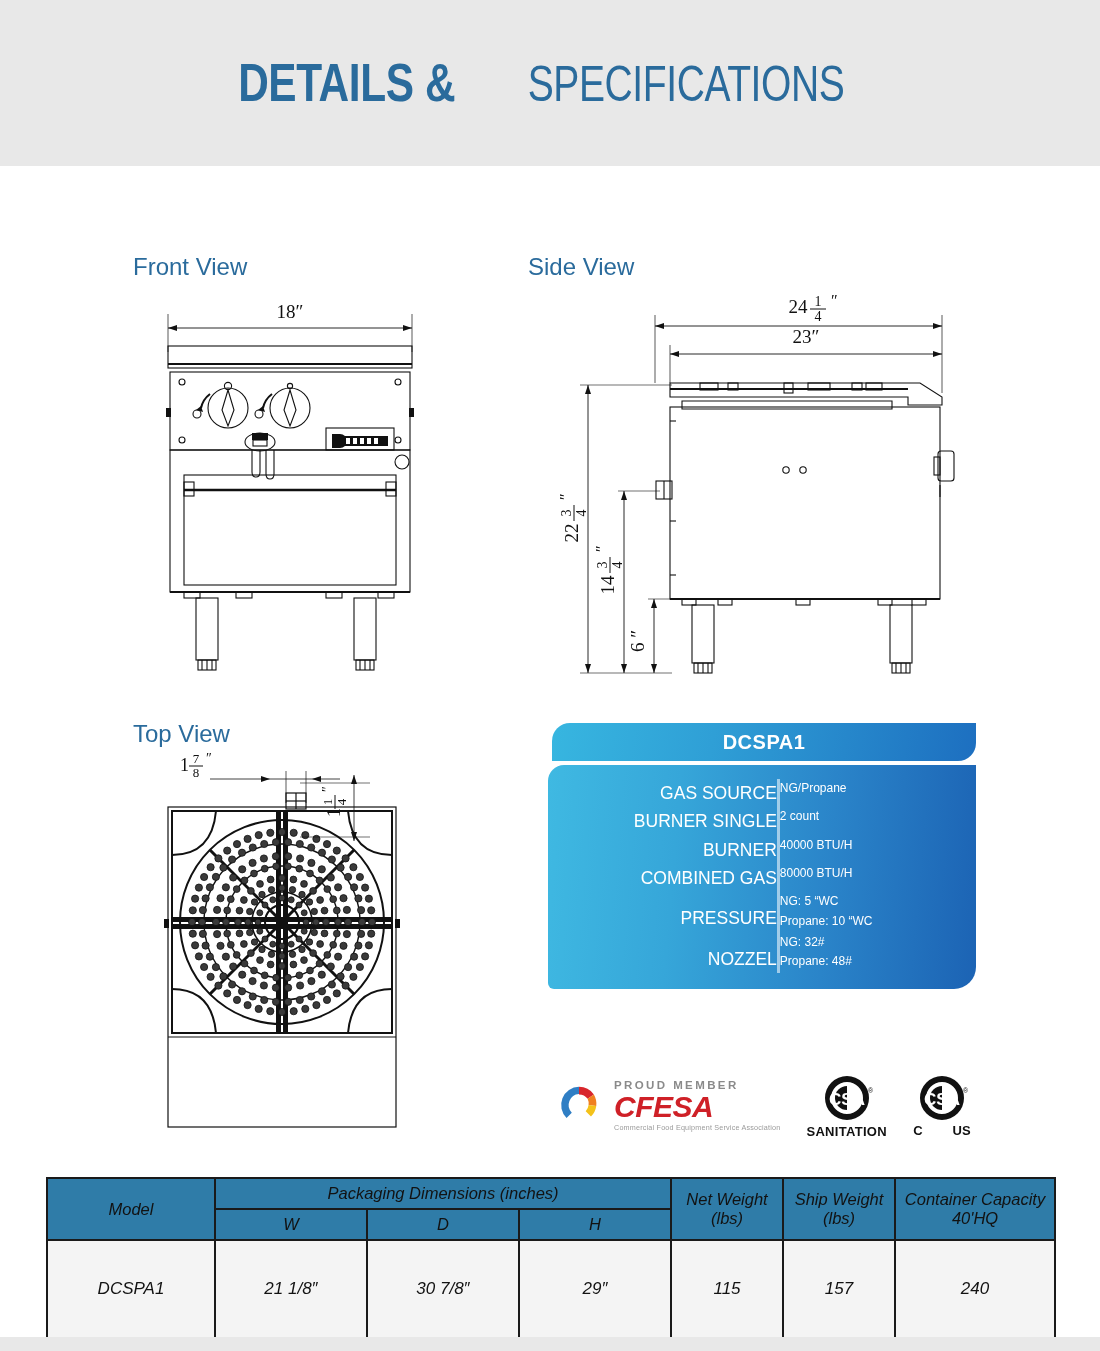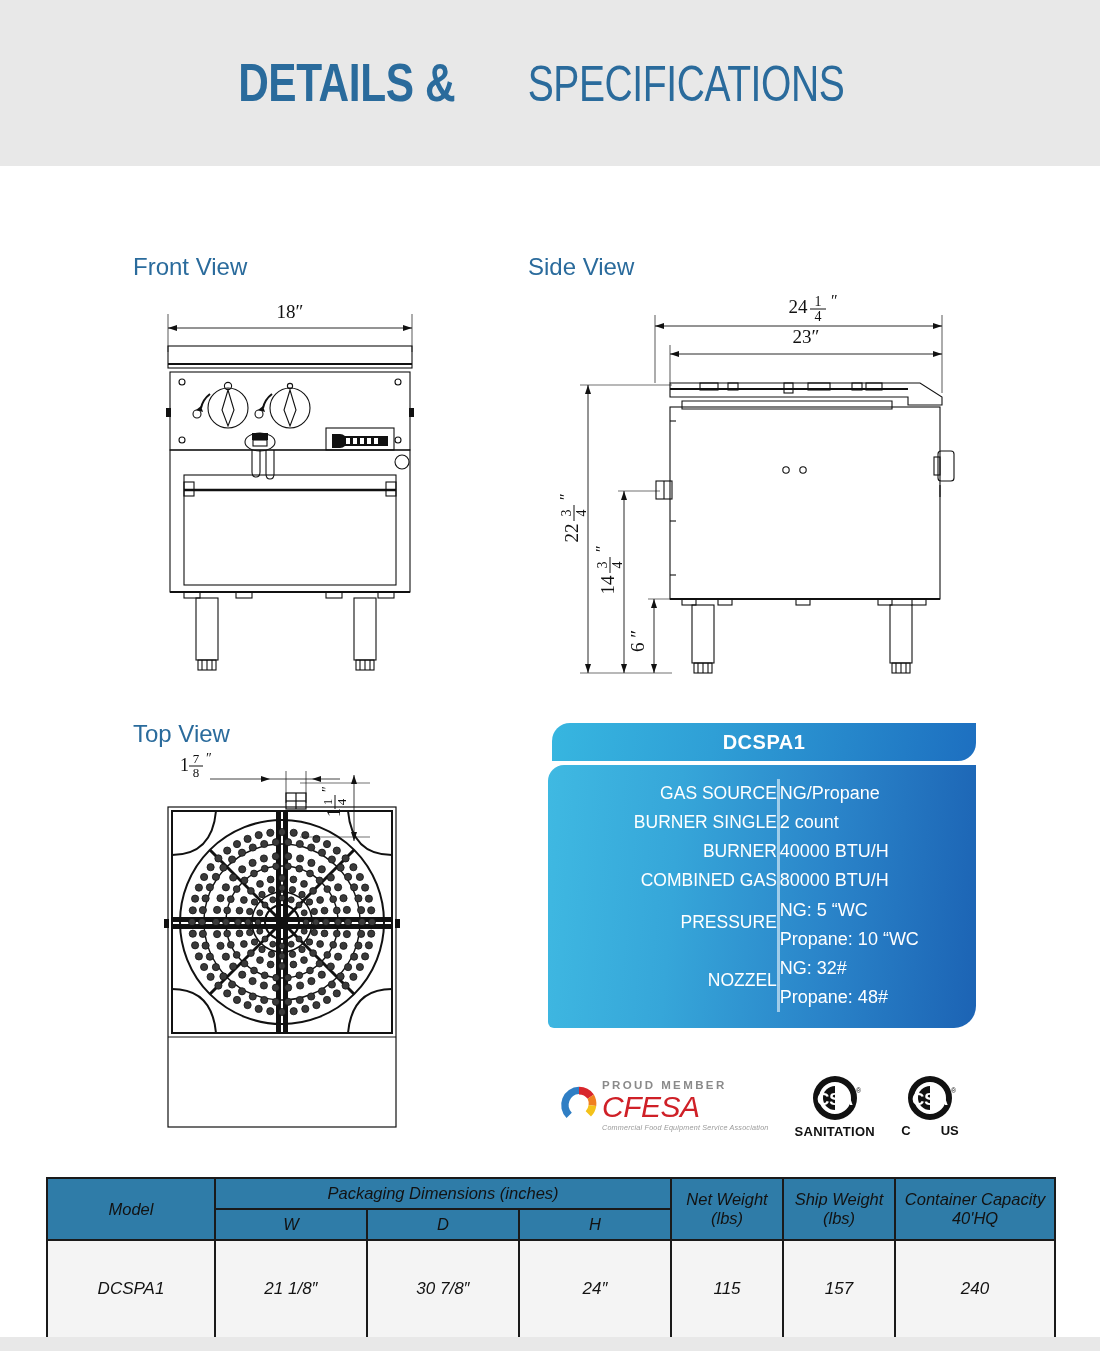--- a/index.html
+++ b/index.html
@@ -75,40 +75,40 @@
     border-bottom-left-radius: 6px;
   }
   .spec-table { width: 100%; border-collapse: collapse; }
   .spec-table td { vertical-align: top; padding: 0; }
   .spec-key {
     color: #ffffff; font-size: 17.5px; text-align: right;
     padding-right: 12px; white-space: nowrap; line-height: 1.62;
     width: 54%;
   }
   .spec-val {
-    color: #ffffff; font-size: 18px; text-align: left;
+    color: #ffffff; font-size: 12px; text-align: left;
     padding-left: 12px; line-height: 1.62;
     border-left: 3px solid rgba(255,255,255,.55);
     white-space: pre-line;
   }
   .spec-val.big { font-size: 21px; }
   .spec-row-tall .spec-key { padding-top: 12px; }
 
   
   .logos {
     position: absolute; left: 556px; top: 1058px;
     width: 420px; height: 95px;
     display: flex; align-items: center; gap: 26px;
   }
-  .cfesa { display: flex; align-items: center; gap: 0; }
+  .cfesa { display: flex; align-items: center; gap: 12px; }
   .cfesa-swirl { width: 46px; height: 46px; flex: 0 0 46px; }
   .cfesa-text { display: flex; flex-direction: column; line-height: 1; }
   .cfesa-top { font-size: 11.5px; font-weight: bold; color: #8a8a8a; letter-spacing: 2.4px; }
-  .cfesa-main { font-size: 30px; font-weight: normal; color: #cf2027; font-style: italic; letter-spacing: -0.5px; }
-  .cfesa-sub { font-size: 7.2px; color: #9a9a9a; font-style: italic; letter-spacing: .2px; margin-top: 2px; }
+  .cfesa-main { font-size: 30px; font-weight: bold; color: #cf2027; font-style: italic; letter-spacing: -0.5px; }
+  .cfesa-sub { font-size: 7.2px; color: #9a9a9a; letter-spacing: .2px; margin-top: 2px; }
   .csa-block { display: flex; flex-direction: column; align-items: center; }
   .csa-cap { font-size: 13px; font-weight: bold; color: #111; margin-top: 1px; letter-spacing: .3px; }
   .csa-cus { display: flex; align-items: flex-end; gap: 3px; }
   .csa-cus span { font-size: 13px; font-weight: bold; color: #111; }
 
   
   .pkg-wrap { position: absolute; left: 46px; top: 1177px; width: 1008px; }
   table.pkg { border-collapse: collapse; width: 1008px; table-layout: fixed; font-style: italic; }
   table.pkg th, table.pkg td {
     border: 2px solid #1a1a1a; text-align: center; color: #121212;
@@ -730,21 +730,21 @@
           <th>W</th>
           <th>D</th>
           <th>H</th>
         </tr>
       </thead>
       <tbody id="pkg-rows">
           <tr>
             <td>DCSPA1</td>
             <td>21 1/8″</td>
             <td>30 7/8″</td>
-            <td>24″</td>
+            <td>29″</td>
             <td>115</td>
             <td>157</td>
             <td>240</td>
           </tr>
         </tbody>
     </table>
   </div>
 
   <div class="bottom-strip"></div>
 </div>

